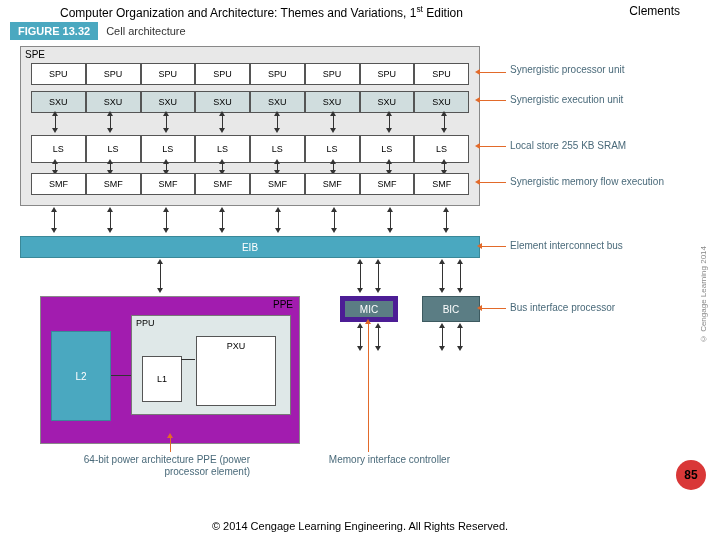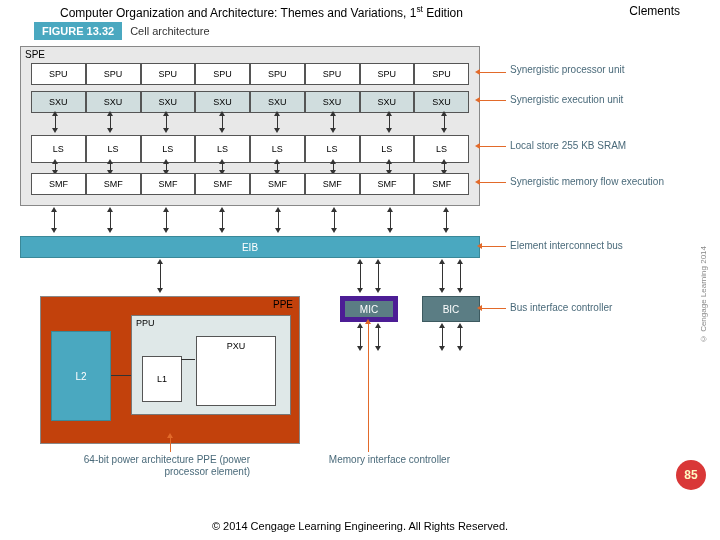--- a/index.html
+++ b/index.html
@@ -1,57 +1,57 @@
 <!DOCTYPE html>
 <html><head>
 <meta charset="utf-8">
 <style>
   * { box-sizing: border-box; margin: 0; padding: 0; }
   body { width: 720px; height: 540px; font-family: Arial, sans-serif; background: #fff; position: relative; overflow: hidden; }
   .header { display: flex; justify-content: space-between; padding: 4px 40px 2px 60px; font-size: 12px; }
   .figure-area { padding: 0 10px; }
-  .figure-label { display: flex; align-items: center; margin-bottom: 6px; margin-left: 24px; }
+  .figure-label { display: flex; align-items: center; margin-bottom: 6px; }
   .figure-num { background: #4aa8c0; color: #fff; font-weight: bold; font-size: 11px; padding: 3px 8px; }
   .figure-title { font-size: 11px; padding-left: 8px; color: #333; }
   .diagram-wrap { position: relative; height: 420px; }
   .spe-box { position: absolute; left: 10px; top: 0; width: 460px; height: 160px; border: 1px solid #888; background: #e8e8e8; }
   .spe-label { position: absolute; left: 4px; top: 2px; font-size: 10px; }
   .spu-row { position: absolute; top: 16px; left: 10px; right: 10px; display: flex; justify-content: space-between; }
   .sxu-row { position: absolute; top: 44px; left: 10px; right: 10px; display: flex; justify-content: space-between; }
   .ls-row  { position: absolute; top: 88px; left: 10px; right: 10px; display: flex; justify-content: space-between; }
   .smf-row { position: absolute; top: 126px; left: 10px; right: 10px; display: flex; justify-content: space-between; }
   .ubox { width: 69px; height: 22px; border: 1px solid #555; background: #fff; font-size: 9px; display: flex; align-items: center; justify-content: center; }
   .ubox.tall { height: 28px; }
   .ubox.shade { background: #d0ddde; }
   .arrows-row { position: absolute; left: 10px; right: 10px; display: flex; justify-content: space-between; }
   .arr { width: 48px; display: flex; justify-content: center; }
   .dbl-arrow-v { width: 1px; height: 14px; background: #333; position: relative; }
   .dbl-arrow-v::before, .dbl-arrow-v::after { content: ""; position: absolute; left: -3px; width: 0; height: 0; border-left: 3.5px solid transparent; border-right: 3.5px solid transparent; }
   .dbl-arrow-v::before { top: -4px; border-bottom: 5px solid #333; }
   .dbl-arrow-v::after { bottom: -4px; border-top: 5px solid #333; }
   .eib { position: absolute; left: 10px; top: 190px; width: 460px; height: 22px; background: #4aa8c0; color: #fff; font-size: 10px; display: flex; align-items: center; justify-content: center; border: 1px solid #3a8898; }
-  .ppe { position: absolute; left: 30px; top: 250px; width: 260px; height: 148px; border: 1px solid #888; background: #c2410c; }
+  .ppe { position: absolute; left: 30px; top: 250px; width: 260px; height: 148px; border: 1px solid #888; background: #a21caf; }
   .ppe-label { position: absolute; right: 6px; top: 2px; font-size: 10px; }
   .ppu-box { position: absolute; left: 90px; top: 18px; width: 160px; height: 100px; border: 1px solid #777; background: #dfe8e8; }
   .ppu-label { position: absolute; left: 4px; top: 2px; font-size: 9px; }
   .l1-box { position: absolute; left: 10px; top: 40px; width: 40px; height: 46px; border: 1px solid #555; background: #fff; font-size: 9px; display: flex; align-items: center; justify-content: center; }
   .pxu-box { position: absolute; left: 64px; top: 20px; width: 80px; height: 70px; border: 1px solid #555; background: #fff; font-size: 9px; display: flex; align-items: flex-start; justify-content: center; padding-top: 4px; }
   .l2-box { position: absolute; left: 10px; top: 34px; width: 60px; height: 90px; background: #4aa8c0; color: #fff; border: 1px solid #3a8898; font-size: 10px; display: flex; align-items: center; justify-content: center; }
   .mic { position: absolute; left: 330px; top: 250px; width: 58px; height: 26px; background: #5b7d84; color: #fff; font-size: 10px; display: flex; align-items: center; justify-content: center; border: 5px solid #4c1d95; }
   .bic { position: absolute; left: 412px; top: 250px; width: 58px; height: 26px; background: #5b7d84; color: #fff; font-size: 10px; display: flex; align-items: center; justify-content: center; border: 1px solid #3d5a60; }
   .conn { position: absolute; background: #333; }
   .labels-col { position: absolute; left: 500px; top: 6px; width: 170px; font-size: 10px; color: #4a6a7a; }
   .label-item { position: absolute; left: 0; line-height: 1.2; }
   .lead { position: absolute; height: 1px; background: #e26a2a; }
   .lead::after { content: ""; position: absolute; left: -5px; top: -3px; width: 0; height: 0; border-top: 3.5px solid transparent; border-bottom: 3.5px solid transparent; border-right: 5px solid #e26a2a; }
   .lead-up { position: absolute; width: 1px; background: #e26a2a; }
   .lead-up::after { content: ""; position: absolute; top: -5px; left: -3px; width: 0; height: 0; border-left: 3.5px solid transparent; border-right: 3.5px solid transparent; border-bottom: 5px solid #e26a2a; }
   .bot-label { position: absolute; font-size: 10px; color: #4a6a7a; line-height: 1.2; text-align: right; }
   .copyright-side { position: absolute; right: 2px; top: 200px; font-size: 8px; color: #888; writing-mode: vertical-rl; transform: rotate(180deg); }
-  .page-badge { position: absolute; right: 14px; bottom: 50px; width: 30px; height: 30px; border-radius: 50%; background: #d93838; color: #fef9c3; font-size: 12px; font-weight: bold; display: flex; align-items: center; justify-content: center; }
+  .page-badge { position: absolute; right: 14px; bottom: 50px; width: 30px; height: 30px; border-radius: 50%; background: #d93838; color: #000000; font-size: 12px; font-weight: bold; display: flex; align-items: center; justify-content: center; }
   .footer { position: absolute; bottom: 8px; left: 0; right: 0; text-align: center; font-size: 11px; }
   sup { font-size: 0.7em; }
 </style>
 </head>
 <body>
 
 <div class="header">
   <div>
     <span>Computer Organization and Architecture: Themes and Variations, 1</span><sup>st</sup><span> Edition</span>
   </div>
@@ -240,21 +240,21 @@
     <div class="lead" style="left:470px; top:136px; width:26px"></div>
     <div class="lead" style="left:472px; top:200px; width:24px"></div>
     <div class="lead" style="left:472px; top:262px; width:24px"></div>
 
     <div class="labels-col">
       <div class="label-item" style="top:12px">Synergistic processor unit</div>
       <div class="label-item" style="top:42px">Synergistic execution unit</div>
       <div class="label-item" style="top:88px">Local store 255 KB SRAM</div>
       <div class="label-item" style="top:124px">Synergistic memory flow execution</div>
       <div class="label-item" style="top:188px">Element interconnect bus</div>
-      <div class="label-item" style="top:250px">Bus interface controller</div>
+      <div class="label-item" style="top:250px">Bus interface processor</div>
     </div>
 
     <div class="lead-up" style="left:160px; top:392px; height:14px"></div>
     <div class="lead-up" style="left:358px; top:278px; height:128px"></div>
 
     <div class="bot-label" style="left:40px; top:408px; width:200px">64-bit power architecture PPE (power processor element)</div>
     <div class="bot-label" style="left:300px; top:408px; width:140px">Memory interface controller</div>
 
     <div class="copyright-side">© Cengage Learning 2014</div>
   </div>

